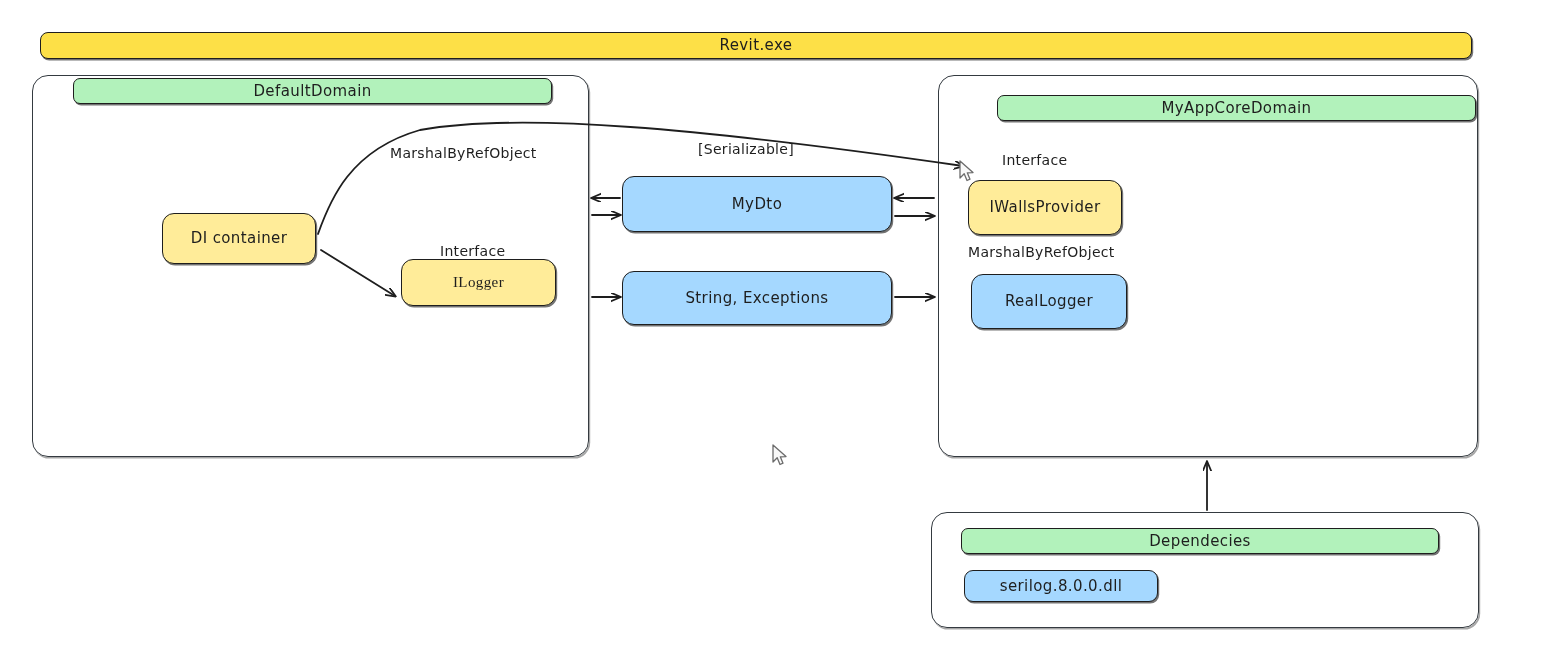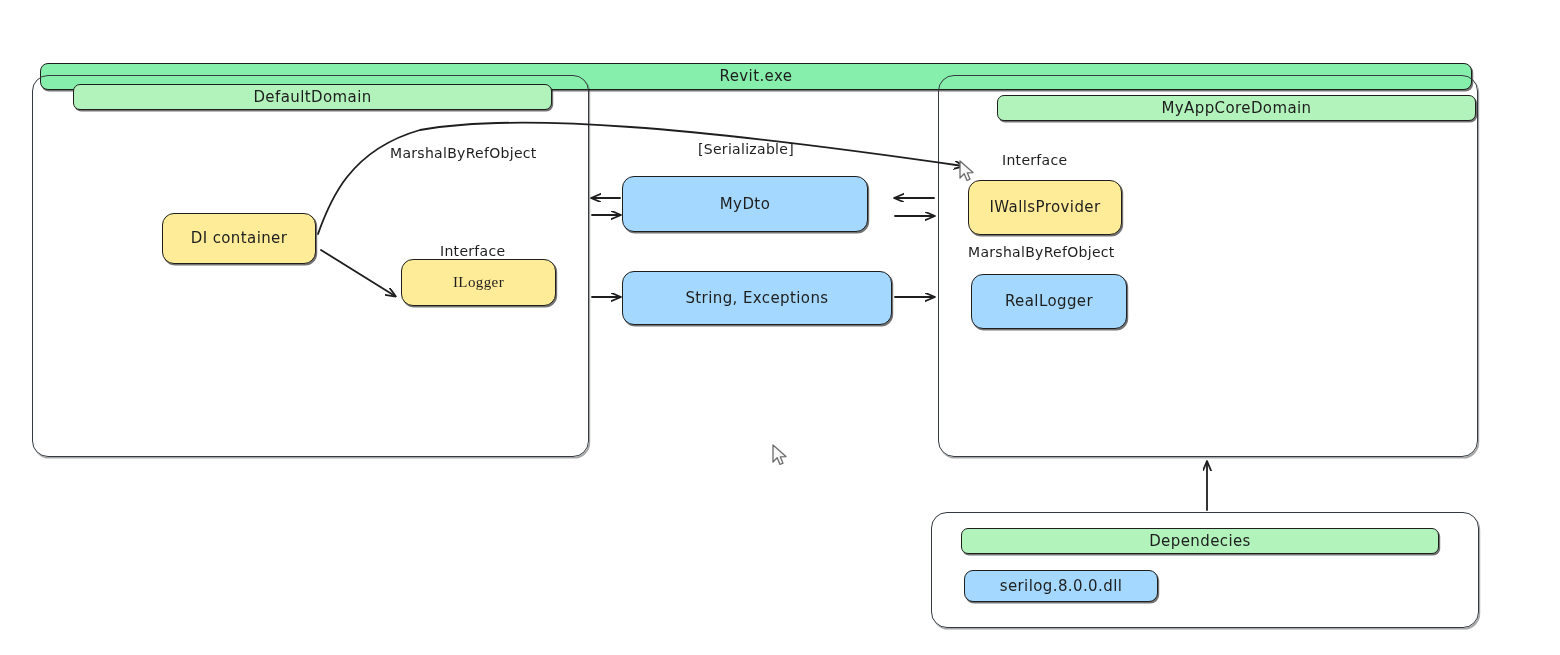--- a/index.html
+++ b/index.html
@@ -20,21 +20,21 @@
     border-radius:12px;
     display:flex;align-items:center;justify-content:center;
     font-size:15px;
     color:#1e1e1e;
     letter-spacing:.4px;
     box-shadow:1.2px 1.6px 0 rgba(0,0,0,.55);
     text-align:center;
     line-height:1.1;
     font-family:"DejaVu Sans", sans-serif;
   }
-  .node.red   {background:#86efac;margin-top:31px;}
+  .node.red   {background:#fde047;}
   .node.green {background:#b2f2bb;}
   .node.blue  {background:#a5d8ff;}
   .node.yellow{background:#ffec99;}
 
   
   .frame{
     position:absolute;
     box-sizing:border-box;
     border:1.6px solid #343a40;
     border-radius:16px;
@@ -60,34 +60,34 @@
 </style>
 </head>
 <body>
 
 <div id="canvas">
 
   <div class="node red" style="left:40px;top:32px;width:1432px;height:27px;border-radius:8px;font-size:15px;">Revit.exe</div>
 
   <div class="frame" style="left:32px;top:75px;width:557px;height:382px;"></div>
 
-  <div class="node green" style="left:73px;top:84px;width:479px;height:26px;border-radius:7px;">DefaultDomain</div>
+  <div class="node green" style="left:73px;top:78px;width:479px;height:26px;border-radius:7px;">DefaultDomain</div>
 
   <div class="caption" style="left:390px;top:145px;">MarshalByRefObject</div>
 
 
   <div class="caption" style="left:440px;top:243px;">Interface</div>
 
   <div class="node yellow" style="left:401px;top:259px;width:155px;height:47px;font-family:Liberation Serif, serif;">ILogger</div>
 
   <div class="node yellow" style="left:162px;top:213px;width:154px;height:51px;">DI container</div>
 
   <div class="caption" style="left:698px;top:141px;">[Serializable]</div>
 
-  <div class="node blue" style="left:622px;top:176px;width:246px;height:56px;">MyDto</div>
+  <div class="node blue" style="left:622px;top:176px;width:270px;height:56px;">MyDto</div>
 
   <div class="node blue" style="left:622px;top:271px;width:270px;height:54px;">String, Exceptions</div>
 
   <div class="frame" style="left:938px;top:75px;width:540px;height:382px;"></div>
 
   <div class="node green" style="left:977px;top:95px;width:479px;height:26px;border-radius:7px;margin-left:20px;">MyAppCoreDomain</div>
 
   <div class="caption" style="left:1002px;top:152px;">Interface</div>
 
   <div class="node yellow" style="left:968px;top:180px;width:154px;height:55px;">IWallsProvider</div>

